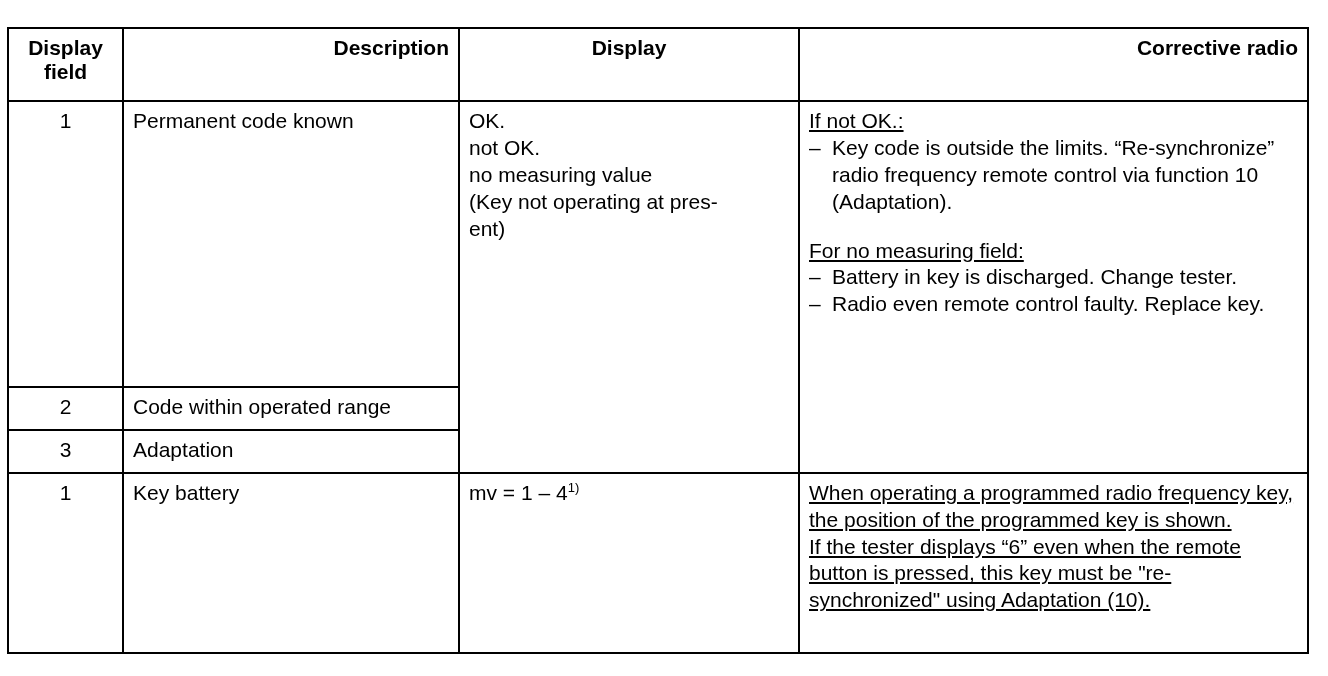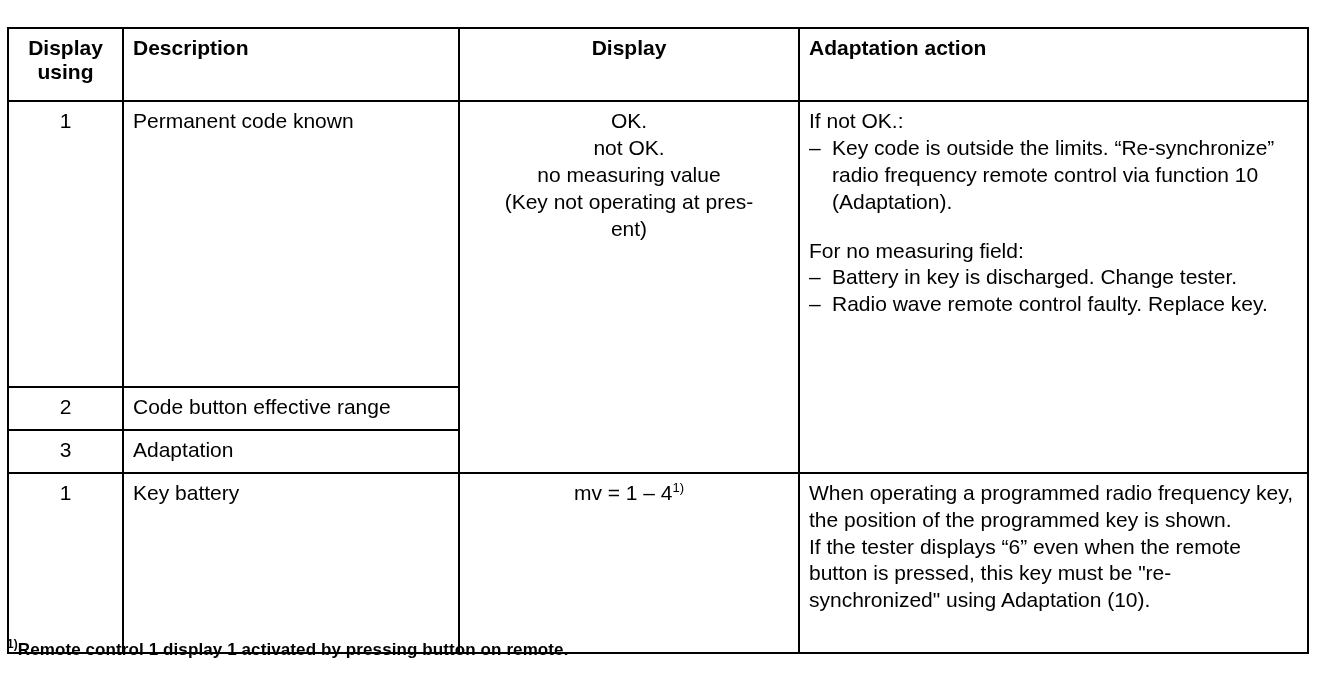--- a/index.html
+++ b/index.html
@@ -51,36 +51,36 @@
   
   thead th {
     border-bottom: 5px solid #000000;
     height: 71px;
     font-weight: bold;
     font-size: 21px;
     line-height: 1.12;
   }
   .th-inner { padding: 7px 9px 0 9px; }
   .th-center { text-align: center; }
-  .th-left   { text-align: left; }
+  .th-left   { text-align: right; }
 
   
   .cell {
     padding: 6px 9px 0 9px;
     font-size: 21px;
     line-height: 1.28;
   }
-  .cell.center { text-align: center; }
+  .cell.center { }
   .cell.num {
     text-align: center;
     padding: 6px 0 8px 0;
   }
 
   
-  .para { margin: 0; }
+  .para { margin: 0; text-decoration: underline; }
   .para + .para { margin-top: 0px; }
   .gap { height: 22px; }
 
   .bullets { margin: 0; padding: 0; list-style: none; }
   .bullets li {
     position: relative;
     padding-left: 23px;
     margin: 0;
   }
   .bullets li .dash {
@@ -128,31 +128,31 @@
       <col class="c-desc">
       <col class="c-disp">
       <col class="c-corr">
     </colgroup>
 
     <thead>
       <tr>
         <th>
           <div class="th-inner th-center">
             <div>Display</div>
-            <div>using</div>
+            <div>field</div>
           </div>
         </th>
         <th>
           <div class="th-inner th-left">Description</div>
         </th>
         <th>
           <div class="th-inner th-center">Display</div>
         </th>
         <th>
-          <div class="th-inner th-left">Adaptation action</div>
+          <div class="th-inner th-left">Corrective radio</div>
         </th>
       </tr>
     </thead>
 
     <tbody>
 
       <tr class="row-tall-1">
         <td>
           <div class="cell num">1</div>
         </td>
@@ -179,33 +179,33 @@
             </ul>
             <div class="gap"></div>
             <p class="para">For no measuring field:</p>
             <ul class="bullets">
               <li>
                 <span class="dash">–</span>
                 <span>Battery in key is discharged.  Change tester.</span>
               </li>
               <li>
                 <span class="dash">–</span>
-                <span>Radio wave remote control faulty.  Replace key.</span>
+                <span>Radio even remote control faulty.  Replace key.</span>
               </li>
             </ul>
           </div>
         </td>
       </tr>
 
       <tr>
         <td>
           <div class="cell num">2</div>
         </td>
         <td>
-          <div class="cell">Code button effective range</div>
+          <div class="cell">Code within operated range</div>
         </td>
       </tr>
 
       <tr>
         <td>
           <div class="cell num">3</div>
         </td>
         <td>
           <div class="cell">Adaptation</div>
         </td>
@@ -227,17 +227,14 @@
           <div class="cell">
             <p class="para">When operating a programmed radio frequency key, the position of the programmed key is shown.</p>
             <p class="para">If the tester displays “6” even when the remote button is pressed, this key must be "re-synchronized" using Adaptation (10).</p>
           </div>
         </td>
       </tr>
 
     </tbody>
   </table>
 
-  <div class="footnote">
-    <sup>1)</sup><span>Remote control 1 display 1 activated by pressing button on remote.</span>
-  </div>
 
 </div>
 
 </body></html>

